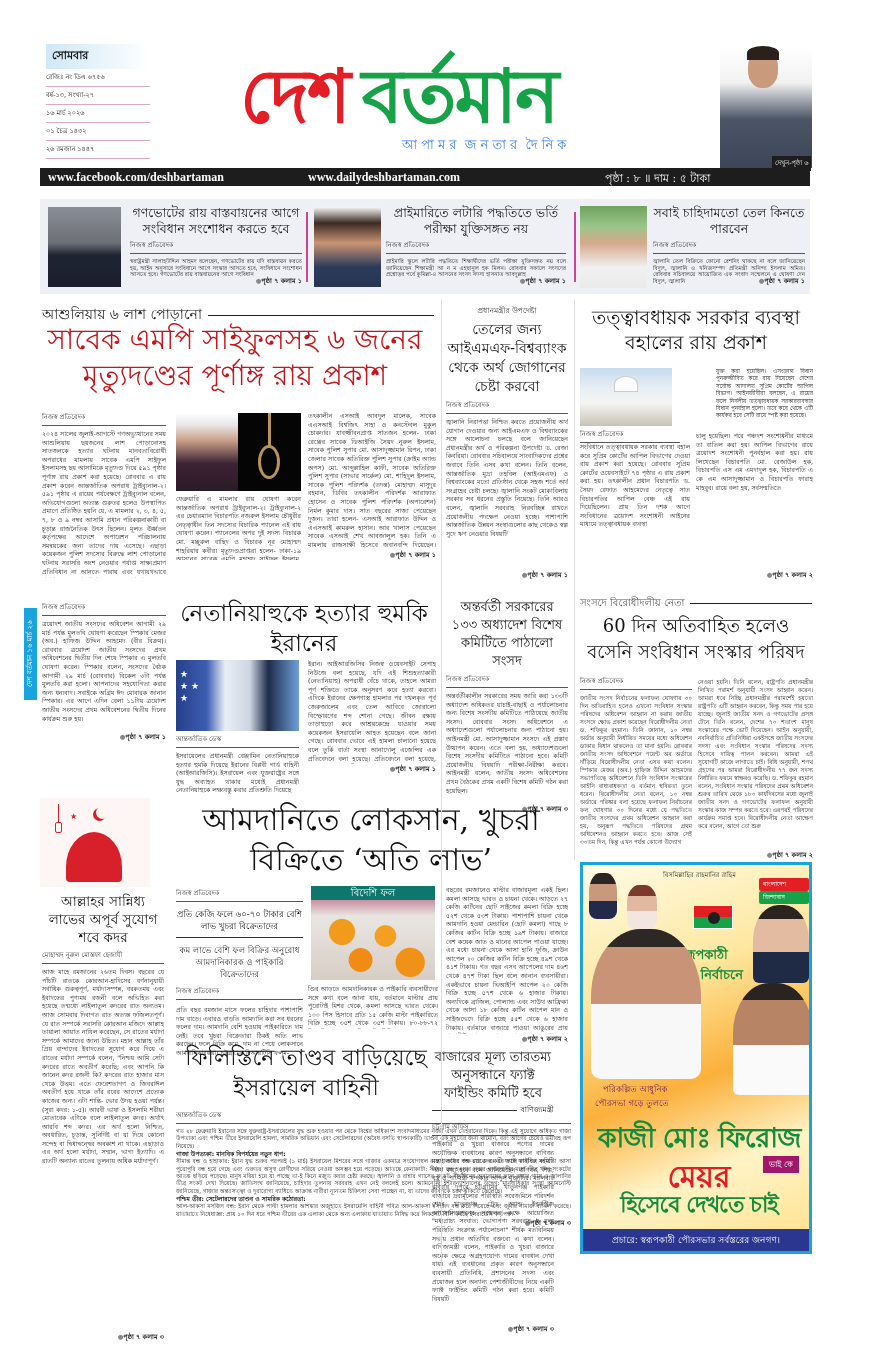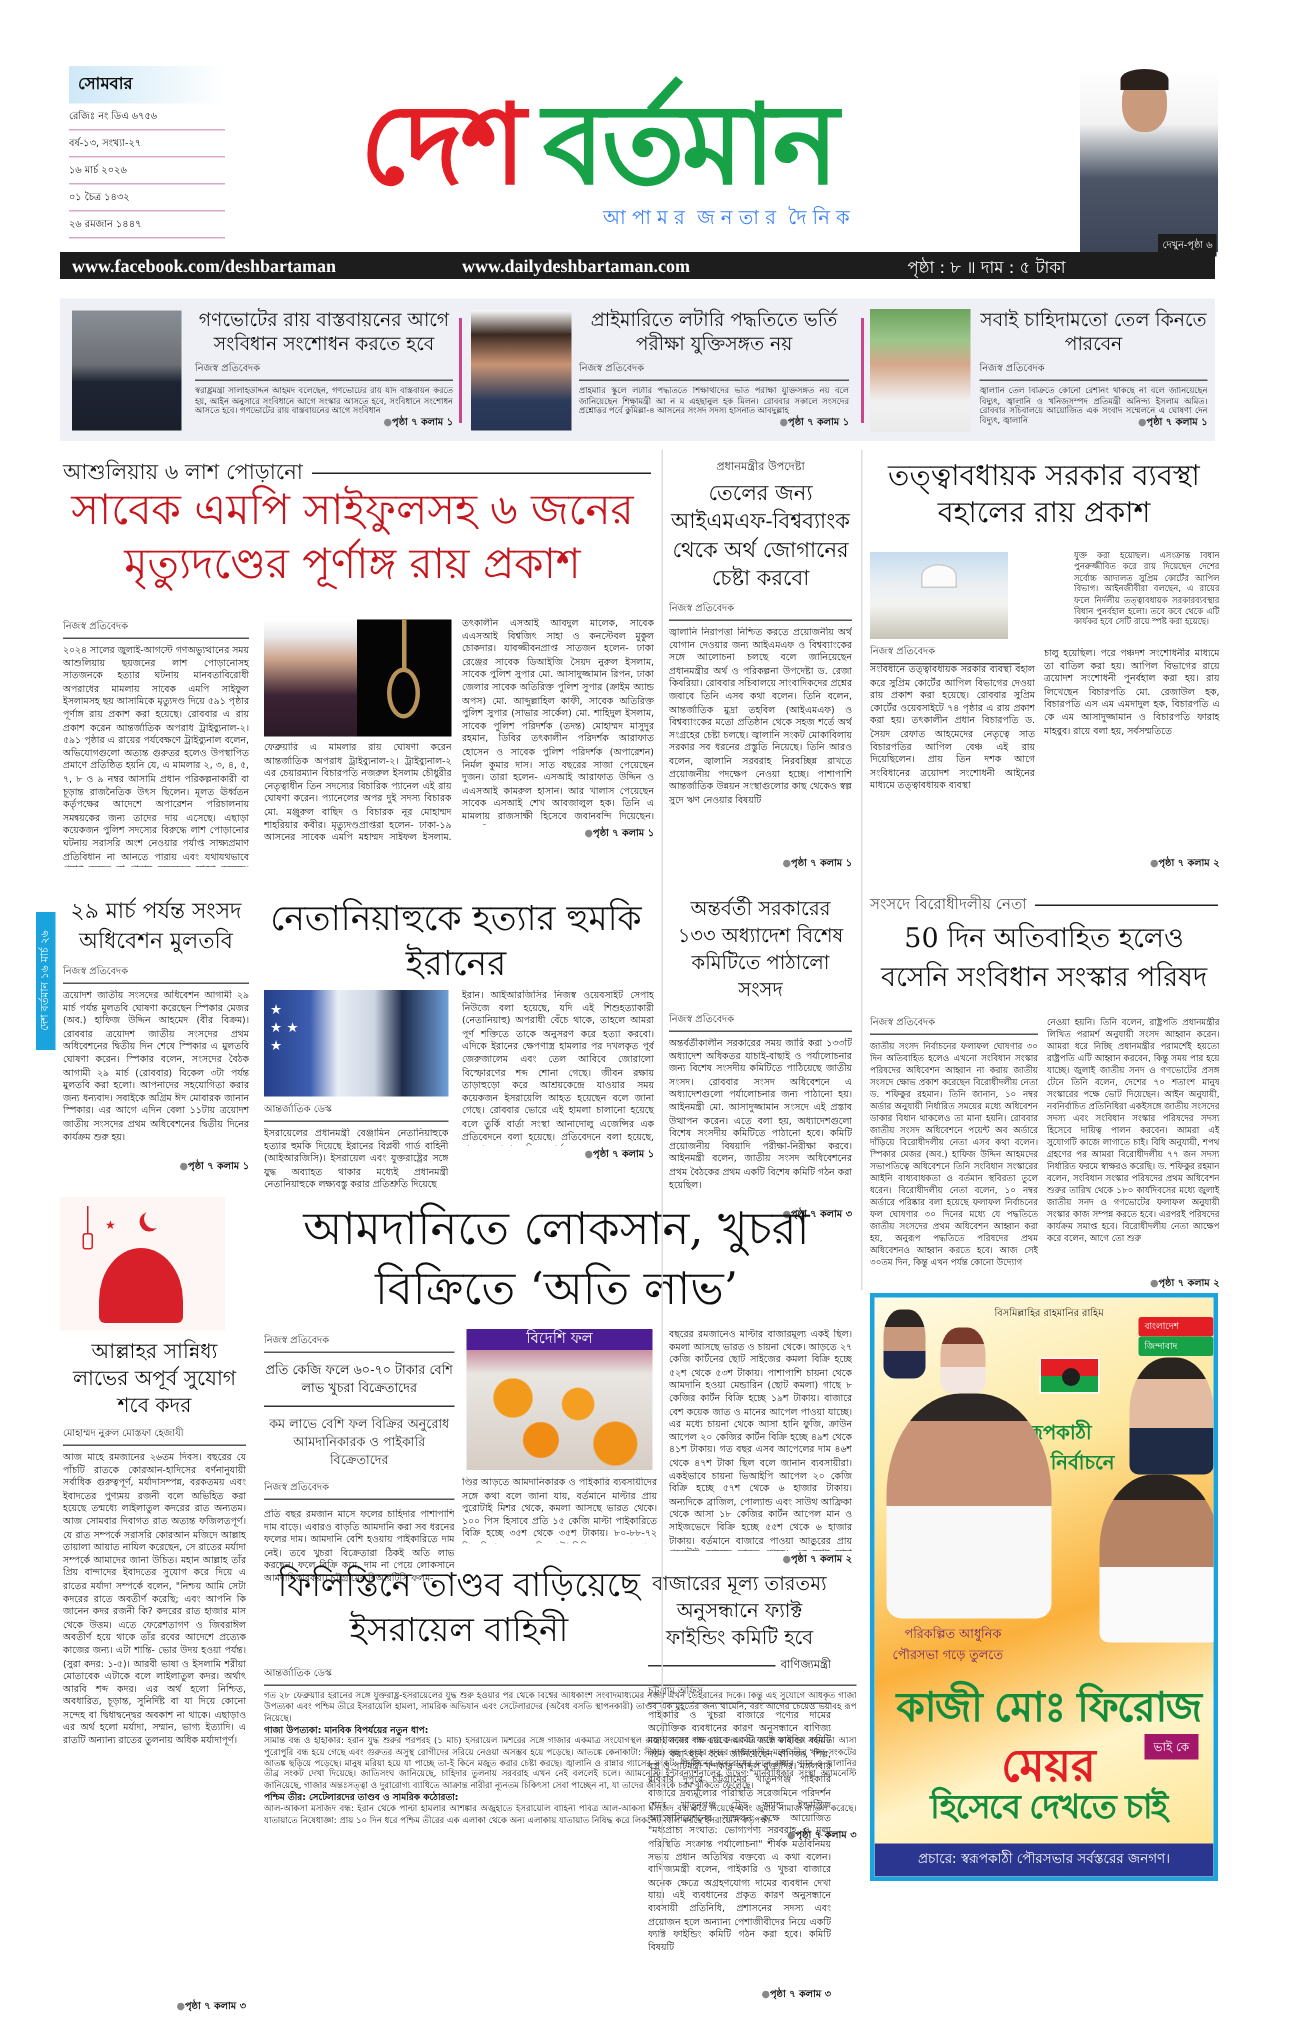--- a/index.html
+++ b/index.html
@@ -112,21 +112,20 @@
 <div class="abs" style="left:696px;top:432px;width:117px;">
   <div class="body-text" style="height:138px;">চালু হয়েছিল। পরে পঞ্চদশ সংশোধনীর মাধ্যমে তা বাতিল করা হয়। আপিল বিভাগের রায়ে ত্রয়োদশ সংশোধনী পুনর্বহাল করা হয়। রায় লিখেছেন বিচারপতি মো. রেজাউল হক, বিচারপতি এস এম এমদাদুল হক, বিচারপতি এ কে এম আসাদুজ্জামান ও বিচারপতি ফারাহ মাহবুব। রায়ে বলা হয়, সর্বসম্মতিতে</div>
   <div class="jump">পৃষ্ঠা ৭ কলাম ২</div>
 </div>
 
 <div class="abs" style="left:24px;top:608px;width:13px;height:92px;background:#1aa3dc;color:#fff;font-size:7px;writing-mode:vertical-rl;transform:rotate(180deg);text-align:center;">
   <span>দেশ বর্তমান  ১৬ মার্চ ২৬</span>
 </div>
 
 <div class="abs" style="left:42px;top:598px;width:124px;">
-  <div class="hl" style="font-size:14.5px;line-height:20px;">২৯ মার্চ পর্যন্ত সংসদ অধিবেশন মুলতবি</div>
   <div class="reporter" style="margin-top:4px">নিজস্ব প্রতিবেদক</div>
   <div class="body-text" style="height:112px;">ত্রয়োদশ জাতীয় সংসদের অধিবেশন আগামী ২৯ মার্চ পর্যন্ত মুলতবি ঘোষণা করেছেন স্পিকার মেজর (অব.) হাফিজ উদ্দিন আহমেদ (বীর বিক্রম)। রোববার ত্রয়োদশ জাতীয় সংসদের প্রথম অধিবেশনের দ্বিতীয় দিন শেষে স্পিকার এ মুলতবি ঘোষণা করেন। স্পিকার বলেন, সংসদের বৈঠক আগামী ২৯ মার্চ (রোববার) বিকেল ৩টা পর্যন্ত মুলতবি করা হলো। আপনাদের সহযোগিতা করার জন্য ধন্যবাদ। সবাইকে অগ্রিম ঈদ মোবারক জানান স্পিকার। এর আগে এদিন বেলা ১১টায় ত্রয়োদশ জাতীয় সংসদের প্রথম অধিবেশনের দ্বিতীয় দিনের কার্যক্রম শুরু হয়।</div>
   <div class="jump">পৃষ্ঠা ৭ কলাম ১</div>
 </div>
 
 <div class="abs hl" style="left:179px;top:598px;width:250px;font-size:23px;line-height:30px;">নেতানিয়াহুকে হত্যার হুমকি ইরানের</div>
 <div class="abs photo" style="left:176px;top:660px;width:123px;height:71px;background:linear-gradient(90deg,#26408a 0%,#3d5db0 25%,#e9eef5 40%,#ccd5e2 60%,#1e2b4a 75%,#6fa0d8 100%);">
   <div style="position:absolute;left:4px;top:8px;color:#fff;font-size:9px;line-height:12px;">★<br>★ ★<br>★</div>
 </div>
 <div class="abs" style="left:176px;top:734px;width:123px;">
@@ -142,21 +141,21 @@
   <div class="hl" style="font-size:13px;line-height:18px;">অন্তর্বর্তী সরকারের ১৩৩ অধ্যাদেশ বিশেষ কমিটিতে পাঠালো সংসদ</div>
   <div class="reporter" style="margin-top:4px">নিজস্ব প্রতিবেদক</div>
   <div class="body-text" style="height:112px;">অন্তর্বর্তীকালীন সরকারের সময় জারি করা ১৩৩টি অধ্যাদেশ অধিকতর যাচাই-বাছাই ও পর্যালোচনার জন্য বিশেষ সংসদীয় কমিটিতে পাঠিয়েছে জাতীয় সংসদ। রোববার সংসদ অধিবেশনে এ অধ্যাদেশগুলো পর্যালোচনার জন্য পাঠানো হয়। আইনমন্ত্রী মো. আসাদুজ্জামান সংসদে এই প্রস্তাব উত্থাপন করেন। এতে বলা হয়, অধ্যাদেশগুলো বিশেষ সংসদীয় কমিটিতে পাঠানো হবে। কমিটি প্রয়োজনীয় বিষয়াদি পরীক্ষা-নিরীক্ষা করবে। আইনমন্ত্রী বলেন, জাতীয় সংসদ অধিবেশনের প্রথম বৈঠকের প্রথম একটি বিশেষ কমিটি গঠন করা হয়েছিল।</div>
   <div class="jump">পৃষ্ঠা ৭ কলাম ৩</div>
 </div>
 
 <div class="abs" style="left:580px;top:595px;width:232px;display:flex;align-items:center;">
   <span style="font-size:10px;color:#555;">সংসদে বিরোধীদলীয় নেতা</span>
   <span style="flex:1;height:1px;background:#222;margin-left:6px;"></span>
 </div>
-<div class="abs hl" style="left:580px;top:613px;width:232px;font-size:18px;line-height:26px;">50 দিন অতিবাহিত হলেও বসেনি সংবিধান সংস্কার পরিষদ</div>
+<div class="abs hl" style="left:580px;top:613px;width:232px;font-size:18px;line-height:26px;">60 দিন অতিবাহিত হলেও বসেনি সংবিধান সংস্কার পরিষদ</div>
 <div class="abs" style="left:580px;top:676px;width:112px;">
   <div class="reporter">নিজস্ব প্রতিবেদক</div>
   <div class="body-text" style="height:170px;font-size:5.8px;line-height:8px;">জাতীয় সংসদ নির্বাচনের ফলাফল ঘোষণার ৩০ দিন অতিবাহিত হলেও এখনো সংবিধান সংস্কার পরিষদের অধিবেশন আহ্বান না করায় জাতীয় সংসদে ক্ষোভ প্রকাশ করেছেন বিরোধীদলীয় নেতা ড. শফিকুর রহমান। তিনি জানান, ১০ নম্বর অর্ডার অনুযায়ী নির্ধারিত সময়ের মধ্যে অধিবেশন ডাকার বিধান থাকলেও তা মানা হয়নি। রোববার জাতীয় সংসদ অধিবেশনে পয়েন্ট অব অর্ডারে দাঁড়িয়ে বিরোধীদলীয় নেতা এসব কথা বলেন। স্পিকার মেজর (অব.) হাফিজ উদ্দিন আহমদের সভাপতিত্বে অধিবেশনে তিনি সংবিধান সংস্কারের আইনি বাধ্যবাধকতা ও বর্তমান স্থবিরতা তুলে ধরেন। বিরোধীদলীয় নেতা বলেন, ১০ নম্বর অর্ডারে পরিষ্কার বলা হয়েছে ফলাফল নির্বাচনের ফল ঘোষণার ৩০ দিনের মধ্যে যে পদ্ধতিতে জাতীয় সংসদের প্রথম অধিবেশন আহ্বান করা হয়, অনুরূপ পদ্ধতিতে পরিষদের প্রথম অধিবেশনও আহ্বান করতে হবে। আজ সেই ৩০তম দিন, কিন্তু এখন পর্যন্ত কোনো উদ্যোগ</div>
 </div>
 <div class="abs" style="left:698px;top:678px;width:115px;">
   <div class="body-text" style="height:172px;font-size:5.8px;line-height:8px;">নেওয়া হয়নি। তিনি বলেন, রাষ্ট্রপতি প্রধানমন্ত্রীর লিখিত পরামর্শ অনুযায়ী সংসদ আহ্বান করেন। আমরা ধরে নিচ্ছি প্রধানমন্ত্রীর পরামর্শেই হয়তো রাষ্ট্রপতি এটি আহ্বান করবেন, কিন্তু সময় পার হয়ে যাচ্ছে। জুলাই জাতীয় সনদ ও গণভোটের প্রসঙ্গ টেনে তিনি বলেন, দেশের ৭০ শতাংশ মানুষ সংস্কারের পক্ষে ভোট দিয়েছেন। আইন অনুযায়ী, নবনির্বাচিত প্রতিনিধিরা একইসঙ্গে জাতীয় সংসদের সদস্য এবং সংবিধান সংস্কার পরিষদের সদস্য হিসেবে দায়িত্ব পালন করবেন। আমরা এই সুযোগটি কাজে লাগাতে চাই। বিধি অনুযায়ী, শপথ গ্রহণের পর আমরা বিরোধীদলীয় ৭৭ জন সদস্য নির্ধারিত ফরমে স্বাক্ষরও করেছি। ড. শফিকুর রহমান বলেন, সংবিধান সংস্কার পরিষদের প্রথম অধিবেশন শুরুর তারিখ থেকে ১৮০ কার্যদিবসের মধ্যে জুলাই জাতীয় সনদ ও গণভোটের ফলাফল অনুযায়ী সংস্কার কাজ সম্পন্ন করতে হবে। এরপরই পরিষদের কার্যক্রম সমাপ্ত হবে। বিরোধীদলীয় নেতা আক্ষেপ করে বলেন, আগে তো শুরু</div>
   <div class="jump">পৃষ্ঠা ৭ কলাম ২</div>
 </div>
 
 <div class="abs" style="left:40px;top:798px;width:110px;height:89px;background:#fdf6f5;">
@@ -174,21 +173,21 @@
 </div>
 
 <div class="abs hl" style="left:176px;top:800px;width:390px;font-size:30px;line-height:40px;">আমদানিতে লোকসান, খুচরা বিক্রিতে ‘অতি লাভ’</div>
 <div class="abs" style="left:176px;top:888px;width:127px;">
   <div class="reporter">নিজস্ব প্রতিবেদক</div>
   <div class="hl" style="font-size:8.5px;line-height:12px;margin-top:6px;border-bottom:1px solid #333;padding-bottom:5px;">প্রতি কেজি ফলে ৬০-৭০ টাকার বেশি লাভ খুচরা বিক্রেতাদের</div>
   <div class="hl" style="font-size:8.5px;line-height:12px;margin-top:6px;color:#333;">কম লাভে বেশি ফল বিক্রির অনুরোধ আমদানিকারক ও পাইকারি বিক্রেতাদের</div>
   <div class="reporter" style="margin-top:6px">নিজস্ব প্রতিবেদক</div>
   <div class="body-text" style="height:60px;margin-top:6px;">প্রতি বছর রমজান মাসে ফলের চাহিদার পাশাপাশি দাম বাড়ে। এবারও বাড়তি আমদানি করা সব ধরনের ফলের দাম। আমদানি বেশি হওয়ায় পাইকারিতে দাম নেই। তবে খুচরা বিক্রেতারা ঠিকই অতি লাভ করছেন। ফলে বিক্রি কমে, দাম না পেয়ে লোকসানে আমদানিকারকরা। চট্টগ্রামের বিআরটিসি ফলম-</div>
 </div>
-<div class="abs" style="left:311px;top:886px;width:124px;height:14px;background:#4c1d95;color:#fff;text-align:center;font-size:10px;line-height:14px;">বিদেশি ফল</div>
+<div class="abs" style="left:311px;top:886px;width:124px;height:14px;background:#0f766e;color:#fff;text-align:center;font-size:10px;line-height:14px;">বিদেশি ফল</div>
 <div class="abs photo" style="left:311px;top:900px;width:124px;height:80px;background:radial-gradient(circle at 25% 40%,#f29a1b 0 12%,transparent 13%),radial-gradient(circle at 60% 45%,#f49e22 0 12%,transparent 13%),radial-gradient(circle at 40% 75%,#f08b14 0 12%,transparent 13%),radial-gradient(circle at 80% 78%,#ef9217 0 12%,transparent 13%),linear-gradient(180deg,#c98fa0 0%,#e9e6e2 20%,#d7cdc5 100%);"></div>
 <div class="abs body-text" style="left:308px;top:985px;width:130px;height:44px;">ণ্ডির আড়তে আমদানিকারক ও পাইকারি ব্যবসায়ীদের সঙ্গে কথা বলে জানা যায়, বর্তমানে মাল্টার প্রায় পুরোটাই মিশর থেকে, কমলা আসছে ভারত থেকে। ১০০ পিস হিসাবে প্রতি ১৫ কেজি মাল্টা পাইকারিতে বিক্রি হচ্ছে ৩৫শ থেকে ৩৫শ টাকায়। ৮০-৮৮-৭২ পিস হিসাবে ১৫ কেজি মাল্টা বিক্রি হচ্ছে ৩৮শ থেকে ৩৮শ টাকায়। গত</div>
 <div class="abs" style="left:446px;top:886px;width:122px;">
   <div class="body-text" style="height:148px;">বছরের রমজানেও মাল্টার বাজারমূল্য একই ছিল। কমলা আসছে ভারত ও চায়না থেকে। আড়তে ২৭ কেজি কার্টনের ছোট সাইজের কমলা বিক্রি হচ্ছে ৫২শ থেকে ৫৩শ টাকায়। পাশাপাশি চায়না থেকে আমদানি হওয়া মেন্ডারিন (ছোট কমলা) গাছে ৮ কেজির কার্টন বিক্রি হচ্ছে ১৯শ টাকায়। বাজারে বেশ কয়েক জাত ও মানের আপেল পাওয়া যাচ্ছে। এর মধ্যে চায়না থেকে আসা হানি ফুজি, ক্রাউন আপেল ২০ কেজির কার্টন বিক্রি হচ্ছে ৪৯শ থেকে ৪১শ টাকায়। গত বছর এসব আপেলের দাম ৪৬শ থেকে ৪৭শ টাকা ছিল বলে জানান ব্যবসায়ীরা। একইভাবে চায়না ভিআইপি আপেল ২০ কেজি বিক্রি হচ্ছে ৫৭শ থেকে ৬ হাজার টাকায়। অন্যদিকে ব্রাজিল, পোল্যান্ড এবং সাউথ আফ্রিকা থেকে আসা ১৮ কেজির কার্টন আপেল মান ও সাইজভেদে বিক্রি হচ্ছে ৫৫শ থেকে ৬ হাজার টাকায়। বর্তমানে বাজারে পাওয়া আঙুরের প্রায় পুরোটাই আসছে ভারত থেকে। এর মধ্যে সাদা আঙুর ১০ কেজির কার্টন</div>
   <div class="jump">পৃষ্ঠা ৭ কলাম ২</div>
 </div>
 
 <div class="abs hl" style="left:176px;top:1043px;width:260px;font-size:22px;line-height:30px;">ফিলিস্তিনে তাণ্ডব বাড়িয়েছে ইসরায়েল বাহিনী</div>
 <div class="abs" style="left:176px;top:1110px;width:395px;">
   <div class="reporter">আন্তর্জাতিক ডেস্ক</div>

